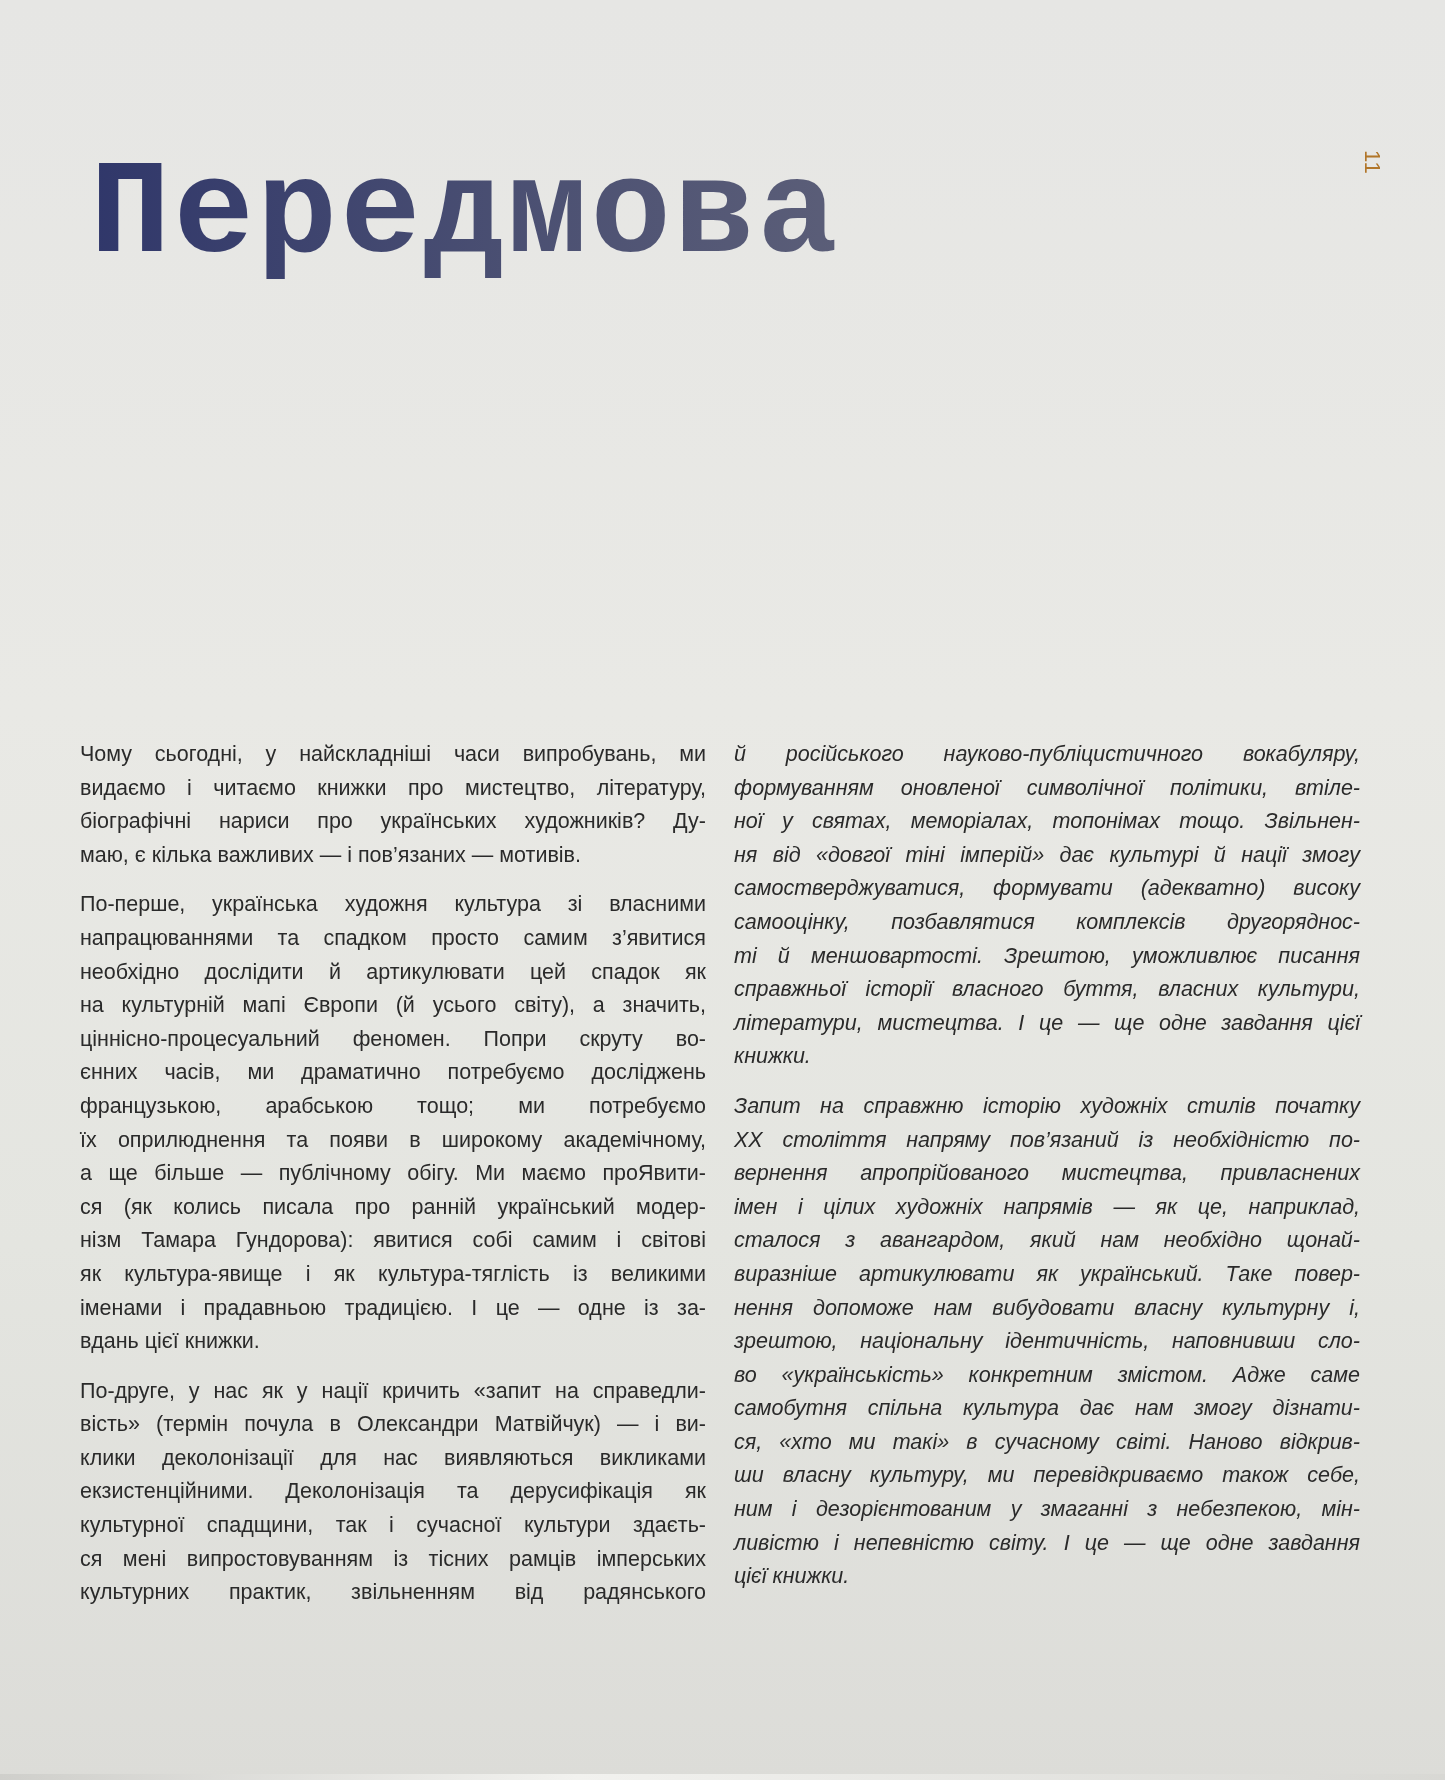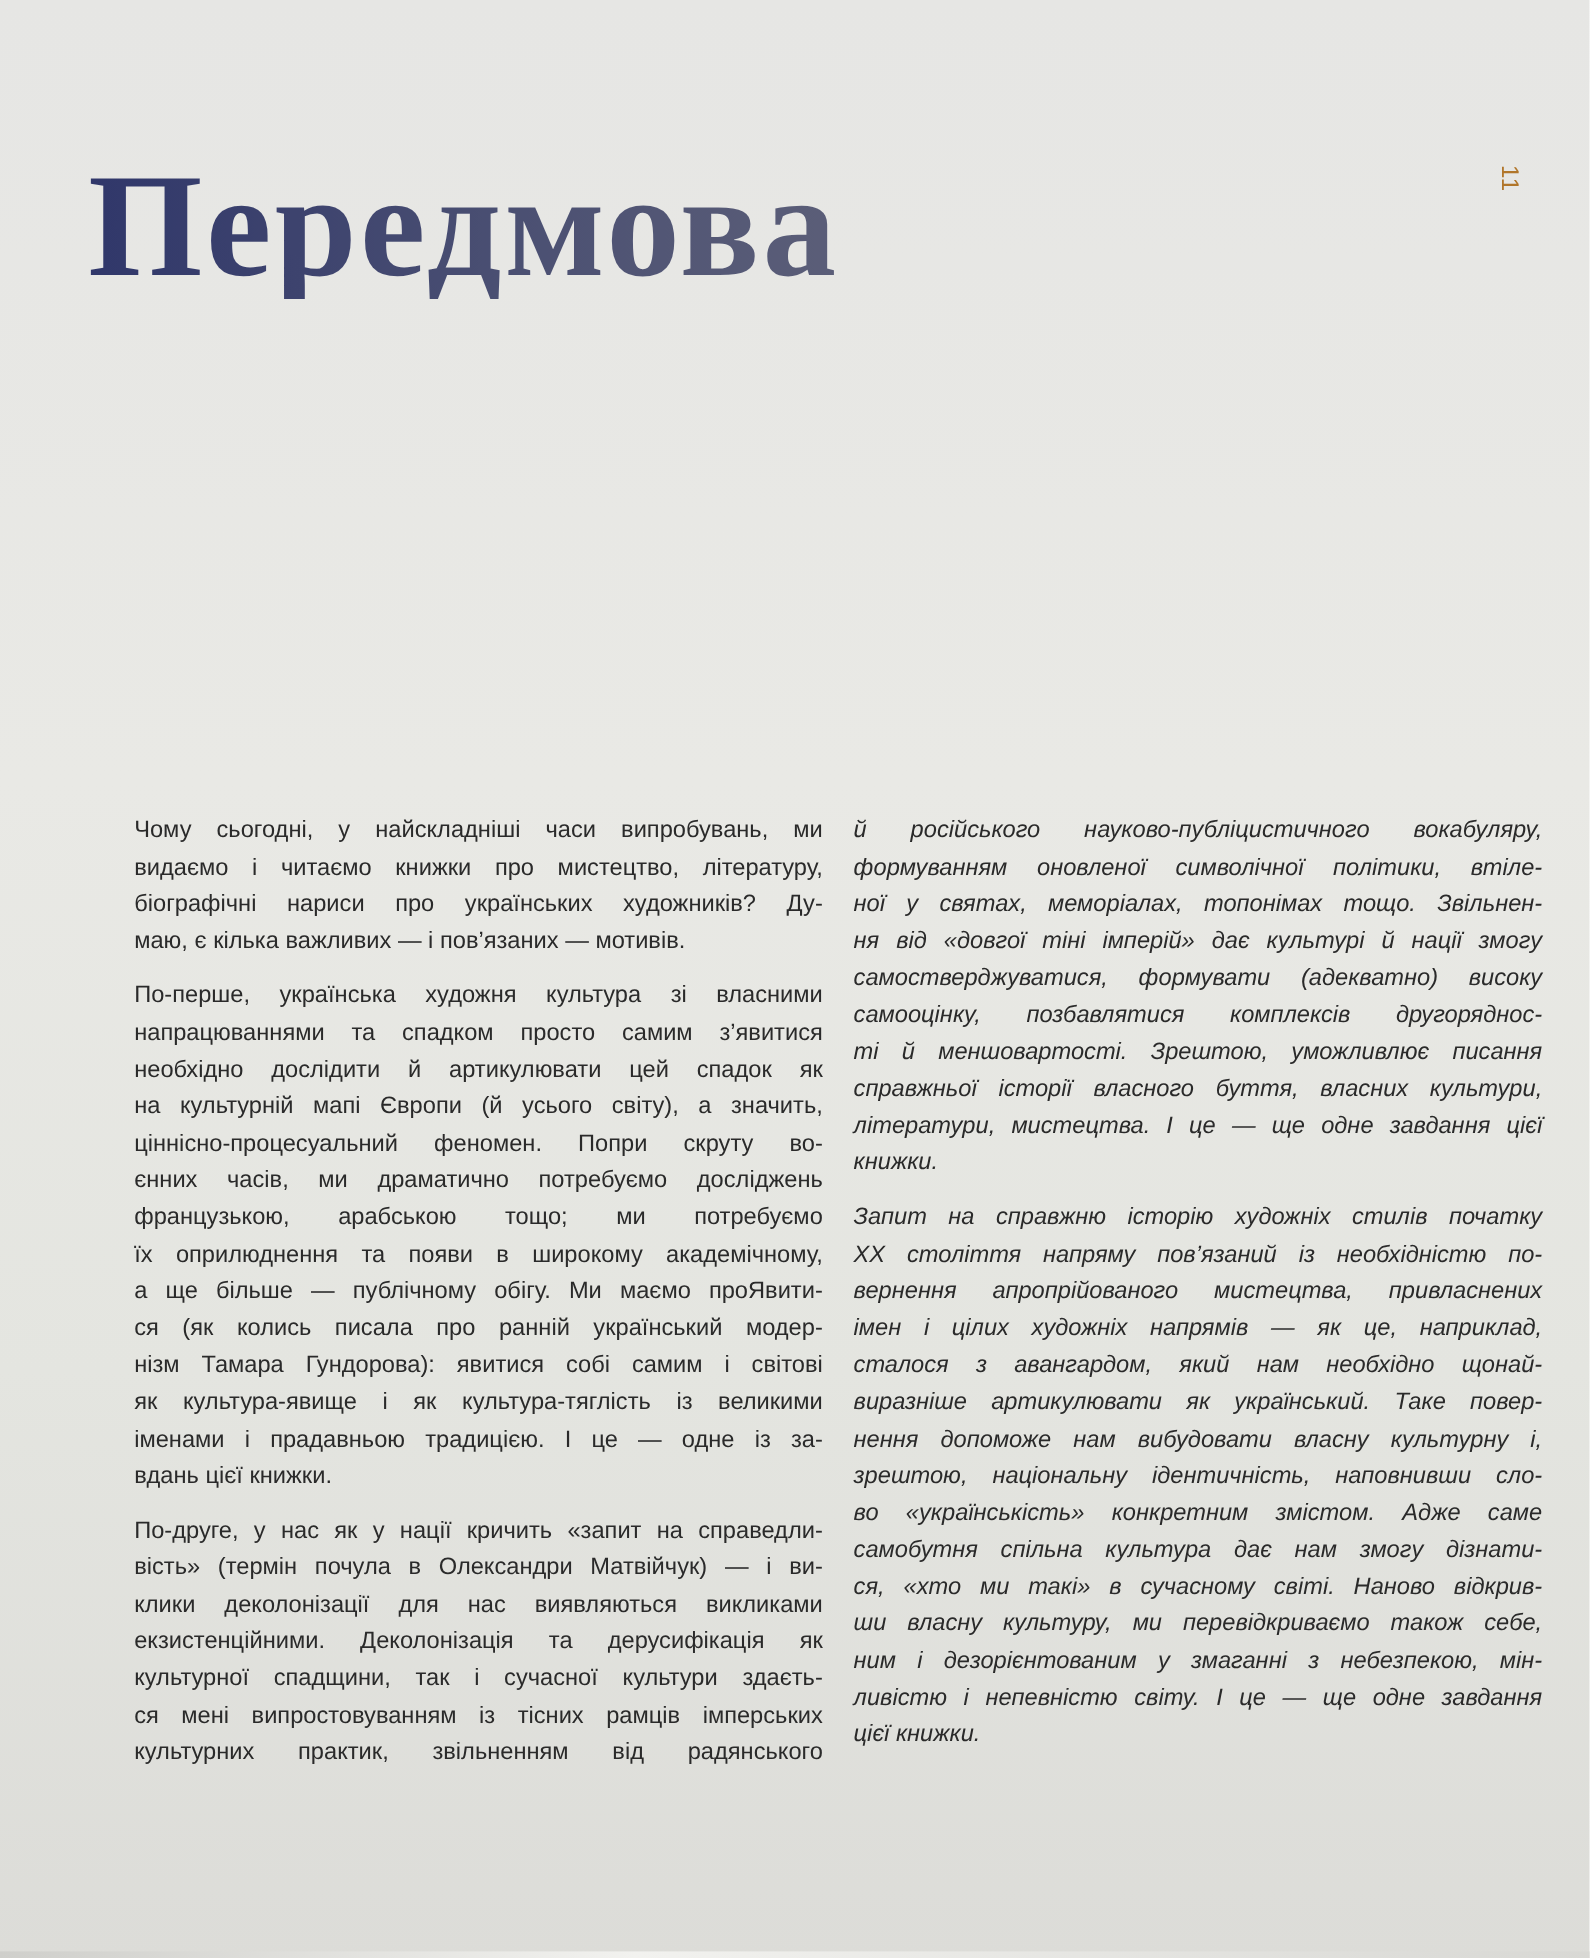--- a/index.html
+++ b/index.html
@@ -11,22 +11,22 @@
       height: 1780px;
       background: linear-gradient(180deg, #e6e6e4 0%, #e9e9e5 40%, #e4e5e0 70%, #dcdcd8 100%);
       position: relative;
       overflow: hidden;
       font-family: "DejaVu Sans", sans-serif;
     }
     .page-title {
       position: absolute;
       left: 80px;
       top: 138px;
-      margin: 0;
-      font-family: Liberation Serif, serif;
+      margin: 10px;
+      font-family: Liberation Mono, monospace;
       font-weight: bold;
       font-size: 134px;
       line-height: 1;
       letter-spacing: 3px;
       color: #3f4670;
       background: linear-gradient(90deg, #30376a 0%, #4a4f72 55%, #5b5e78 100%);
       -webkit-background-clip: text;
       background-clip: text;
       -webkit-text-fill-color: transparent;
     }
@@ -43,21 +43,20 @@
     }
     .column {
       position: absolute;
       top: 738px;
       width: 626px;
       font-family: "Liberation Sans", sans-serif;
       font-size: 21.5px;
       line-height: 33.6px;
       color: #2a2a2a;
       text-align: justify;
-      margin-left: 42px;
     }
     .col-left { left: 80px; }
     .col-right { left: 734px; font-style: italic; }
     .para {
       margin: 0 0 16px 0;
     }
     .line {
       display: block;
       white-space: nowrap;
       text-align-last: justify;

